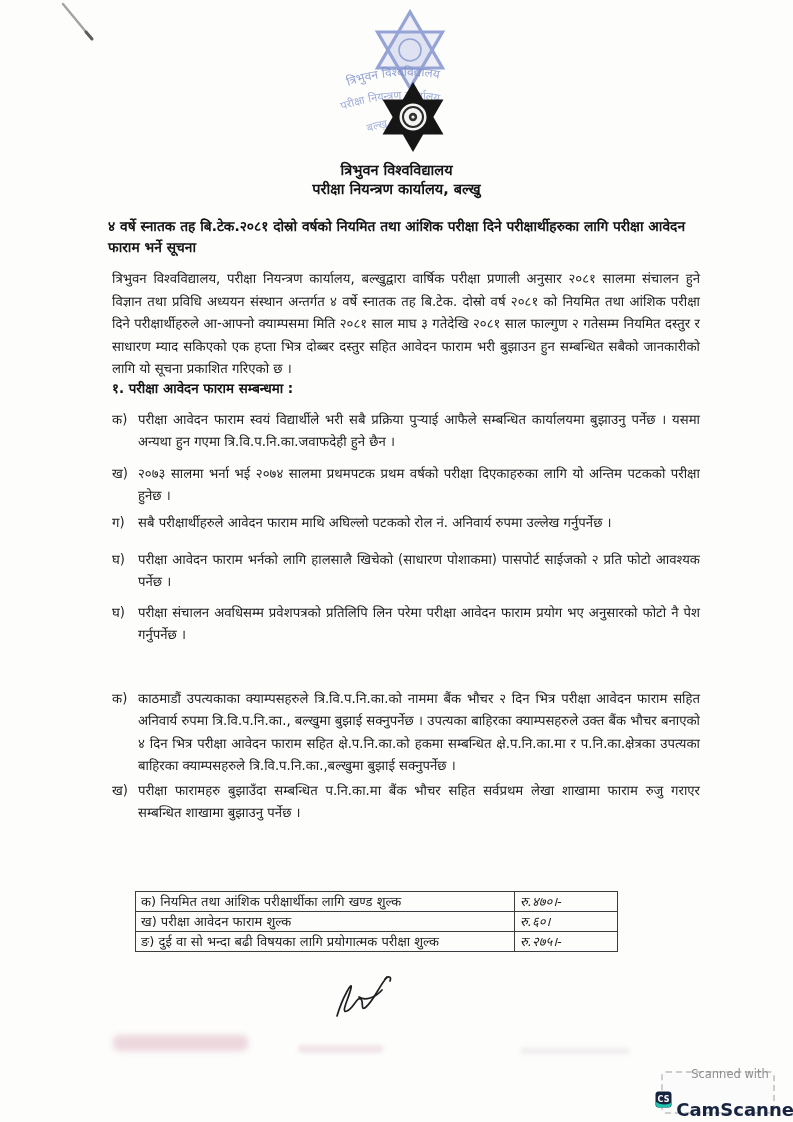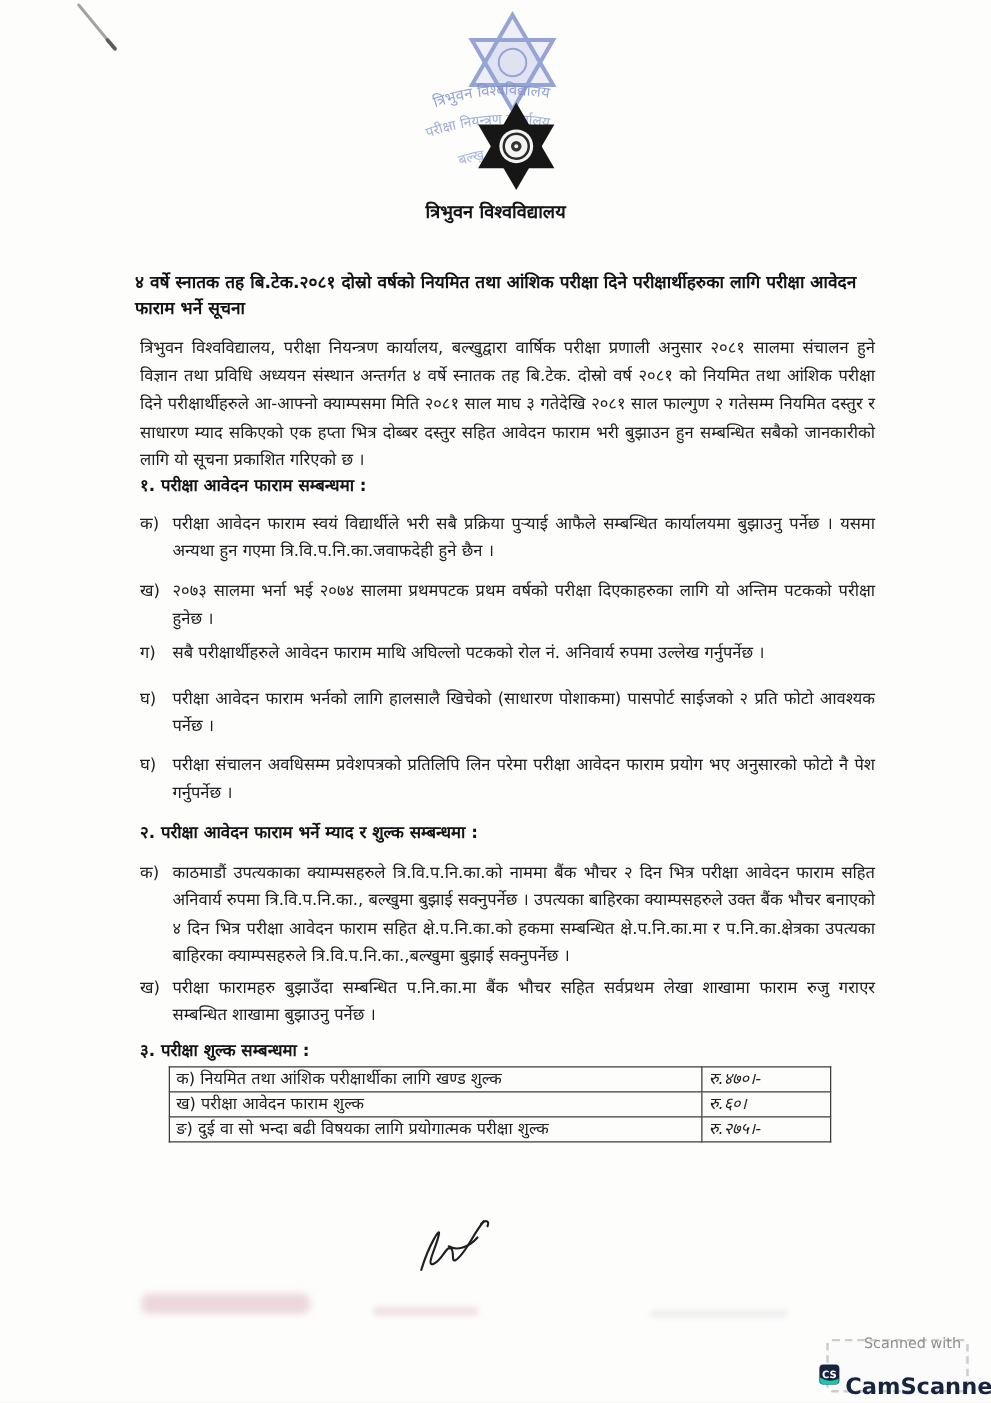--- a/index.html
+++ b/index.html
@@ -34,21 +34,21 @@
   .sh3 { top:831px; }
   
   .item { position:absolute; left:112px; right:93px; display:flex;
           font-size:13.2px; line-height:22.4px; }
   .item .lbl { flex:none; width:26px; }
   .item .txt { flex:1; text-align:justify; }
   .i1a { top:409px; } .i1b { top:463px; } .i1c { top:512px; }
   .i1d { top:549px; } .i1e { top:602px; }
   .i2a { top:688px; } .i2b { top:780px; }
   
-  .fee-table { position:absolute; left:135px; top:853px; width:530px;
+  .fee-table { position:absolute; left:135px; top:891px; width:483px;
                border-collapse:collapse; font-size:13px; }
   .fee-table td { border:1px solid #3c3c3e; padding:1px 5px; height:17px;
                   line-height:16px; white-space:nowrap; overflow:hidden; }
   .fee-table td.amt { width:92px;font-style:italic; }
   
   .signature { position:absolute; left:330px; top:972px; }
   
   .bleed1 { position:absolute; left:113px; top:1035px; width:135px; height:16px;
             background:rgba(214,168,184,0.45); filter:blur(3px); border-radius:6px; }
   .bleed2 { position:absolute; left:298px; top:1045px; width:85px; height:8px;
@@ -103,20 +103,21 @@
       <polygon points="163,150 132.5,97.5 193.5,97.5" fill="#161616"></polygon>
       <circle cx="163" cy="115" r="13.5" fill="#f4f4f2"></circle>
       <circle cx="163" cy="115" r="10" fill="none" stroke="#2a2a2a" stroke-width="2"></circle>
       <circle cx="163" cy="115" r="4.2" fill="#333"></circle>
       <circle cx="163" cy="115" r="1.6" fill="#f4f4f2"></circle>
     </g>
   </svg>
 
   <div class="org">
     <div>त्रिभुवन विश्वविद्यालय</div>
+    <div>परीक्षा नियन्त्रण कार्यालय, बल्खु</div>
   </div>
 
   <div class="title">४ वर्षे स्नातक तह बि.टेक.२०८१ दोस्रो वर्षको नियमित तथा आंशिक परीक्षा दिने परीक्षार्थीहरुका लागि परीक्षा आवेदन फाराम भर्ने सूचना</div>
 
   <div class="intro">त्रिभुवन विश्वविद्यालय, परीक्षा नियन्त्रण कार्यालय, बल्खुद्वारा वार्षिक परीक्षा प्रणाली अनुसार २०८१ सालमा संचालन हुने विज्ञान तथा प्रविधि अध्ययन संस्थान अन्तर्गत ४ वर्षे स्नातक तह बि.टेक. दोस्रो वर्ष २०८१ को नियमित तथा आंशिक परीक्षा दिने परीक्षार्थीहरुले आ-आफ्नो क्याम्पसमा मिति २०८१ साल माघ ३ गतेदेखि २०८१ साल फाल्गुण २ गतेसम्म नियमित दस्तुर र साधारण म्याद सकिएको एक हप्ता भित्र दोब्बर दस्तुर सहित आवेदन फाराम भरी बुझाउन हुन सम्बन्धित सबैको जानकारीको लागि यो सूचना प्रकाशित गरिएको छ ।</div>
 
   <div class="sec-head sh1">१. परीक्षा आवेदन फाराम सम्बन्धमा :</div>
   <div class="item i1a">
     <span class="lbl">क)</span>
     <span class="txt">परीक्षा आवेदन फाराम स्वयं विद्यार्थीले भरी सबै प्रक्रिया पुऱ्याई आफैले सम्बन्धित कार्यालयमा बुझाउनु पर्नेछ । यसमा अन्यथा हुन गएमा त्रि.वि.प.नि.का.जवाफदेही हुने छैन ।</span>
@@ -131,31 +132,29 @@
   </div>
   <div class="item i1d">
     <span class="lbl">घ)</span>
     <span class="txt">परीक्षा आवेदन फाराम भर्नको लागि हालसालै खिचेको (साधारण पोशाकमा) पासपोर्ट साईजको २ प्रति फोटो आवश्यक पर्नेछ ।</span>
   </div>
   <div class="item i1e">
     <span class="lbl">घ)</span>
     <span class="txt">परीक्षा संचालन अवधिसम्म प्रवेशपत्रको प्रतिलिपि लिन परेमा परीक्षा आवेदन फाराम प्रयोग भए अनुसारको फोटो नै पेश गर्नुपर्नेछ ।</span>
   </div>
 
-  <div class="sec-head sh2">२. परीक्षा आवेदन फाराम भर्ने म्याद र शुल्क सम्बन्धमा :</div>
   <div class="item i2a">
     <span class="lbl">क)</span>
     <span class="txt">काठमाडौं उपत्यकाका क्याम्पसहरुले त्रि.वि.प.नि.का.को नाममा बैंक भौचर २ दिन भित्र परीक्षा आवेदन फाराम सहित अनिवार्य रुपमा त्रि.वि.प.नि.का., बल्खुमा बुझाई सक्नुपर्नेछ । उपत्यका बाहिरका क्याम्पसहरुले उक्त बैंक भौचर बनाएको ४ दिन भित्र परीक्षा आवेदन फाराम सहित क्षे.प.नि.का.को हकमा सम्बन्धित क्षे.प.नि.का.मा र प.नि.का.क्षेत्रका उपत्यका बाहिरका क्याम्पसहरुले त्रि.वि.प.नि.का.,बल्खुमा बुझाई सक्नुपर्नेछ ।</span>
   </div>
   <div class="item i2b">
     <span class="lbl">ख)</span>
     <span class="txt">परीक्षा फारामहरु बुझाउँदा सम्बन्धित प.नि.का.मा बैंक भौचर सहित सर्वप्रथम लेखा शाखामा फाराम रुजु गराएर सम्बन्धित शाखामा बुझाउनु पर्नेछ ।</span>
   </div>
 
-  <div class="sec-head sh3">३. परीक्षा शुल्क सम्बन्धमा :</div>
 
   <table class="fee-table">
     <tbody>
       <tr>
         <td>क) नियमित तथा आंशिक परीक्षार्थीका लागि खण्ड शुल्क</td>
         <td class="amt">रु.४७०।-</td>
       </tr>
       <tr>
         <td>ख) परीक्षा आवेदन फाराम शुल्क</td>
         <td class="amt">रु.६०।</td>

